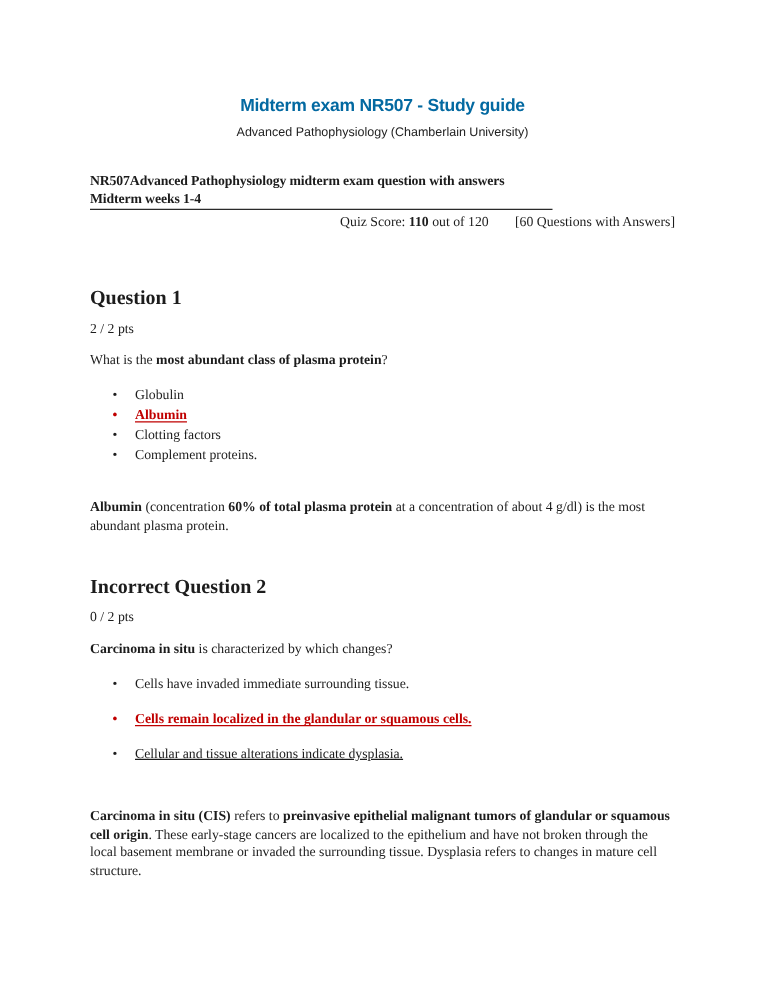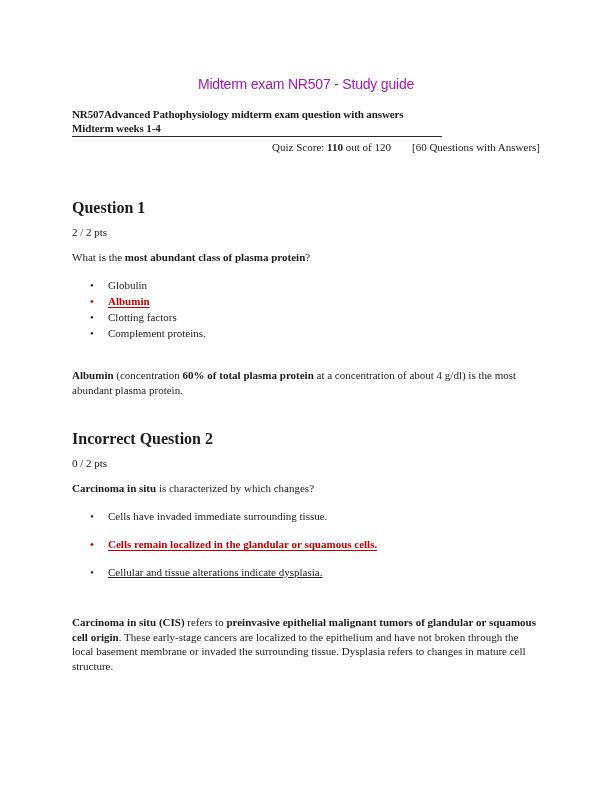--- a/index.html
+++ b/index.html
@@ -18,31 +18,31 @@
     position:relative;
     width:612px;height:792px;
     padding:77px 72px 0 72px;
     background:#ffffff;
     overflow:hidden;
   }
   
   .doc-title{
     font-family:"Liberation Sans", sans-serif;
     font-size:14px;line-height:15px;
-    font-weight:normal;text-align:center;
-    letter-spacing:-0.2px;color:#a21caf;
+    font-weight:bold;text-align:center;
+    letter-spacing:-0.2px;color:#0369a1;
   }
   .doc-subtitle{
     font-family:"Liberation Sans", sans-serif;
     font-size:10px;line-height:12px;
     text-align:center;margin-top:9px;color:#222;
   }
   
   .exam-heading{
-    margin-top:15px;
+    margin-top:25px;
     width:370px;
     font-weight:bold;
     font-size:11px;line-height:14px;
     letter-spacing:-0.1px;
     border-bottom:1px solid var(--rule);
     padding-bottom:1px;
   }
   .exam-heading div{white-space:nowrap;}
   .quiz-score{
     margin-top:3px;
@@ -89,20 +89,21 @@
   }
   .q1 .q-explanation{margin-top:27px;}
   .q2 .q-explanation{margin-top:35px;}
 </style>
 </head>
 <body>
 
 <div class="page">
 
   <h1 class="doc-title">Midterm exam NR507 - Study guide</h1>
+  <p class="doc-subtitle">Advanced Pathophysiology (Chamberlain University)</p>
 
   <div class="exam-heading">
     <div>NR507Advanced Pathophysiology midterm exam question with answers</div>
     <div>Midterm weeks 1-4</div>
   </div>
 
   <p class="quiz-score"><span>Quiz Score: </span><b>110</b><span> out of 120</span><span class="count-note">[60 Questions with Answers]</span></p>
 
   <section class="question q1">
     <h2 class="q-label">Question 1</h2>

